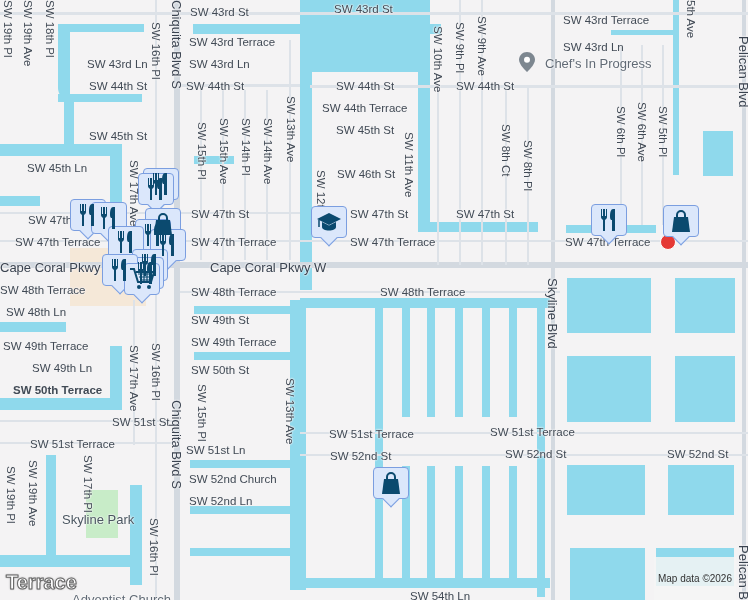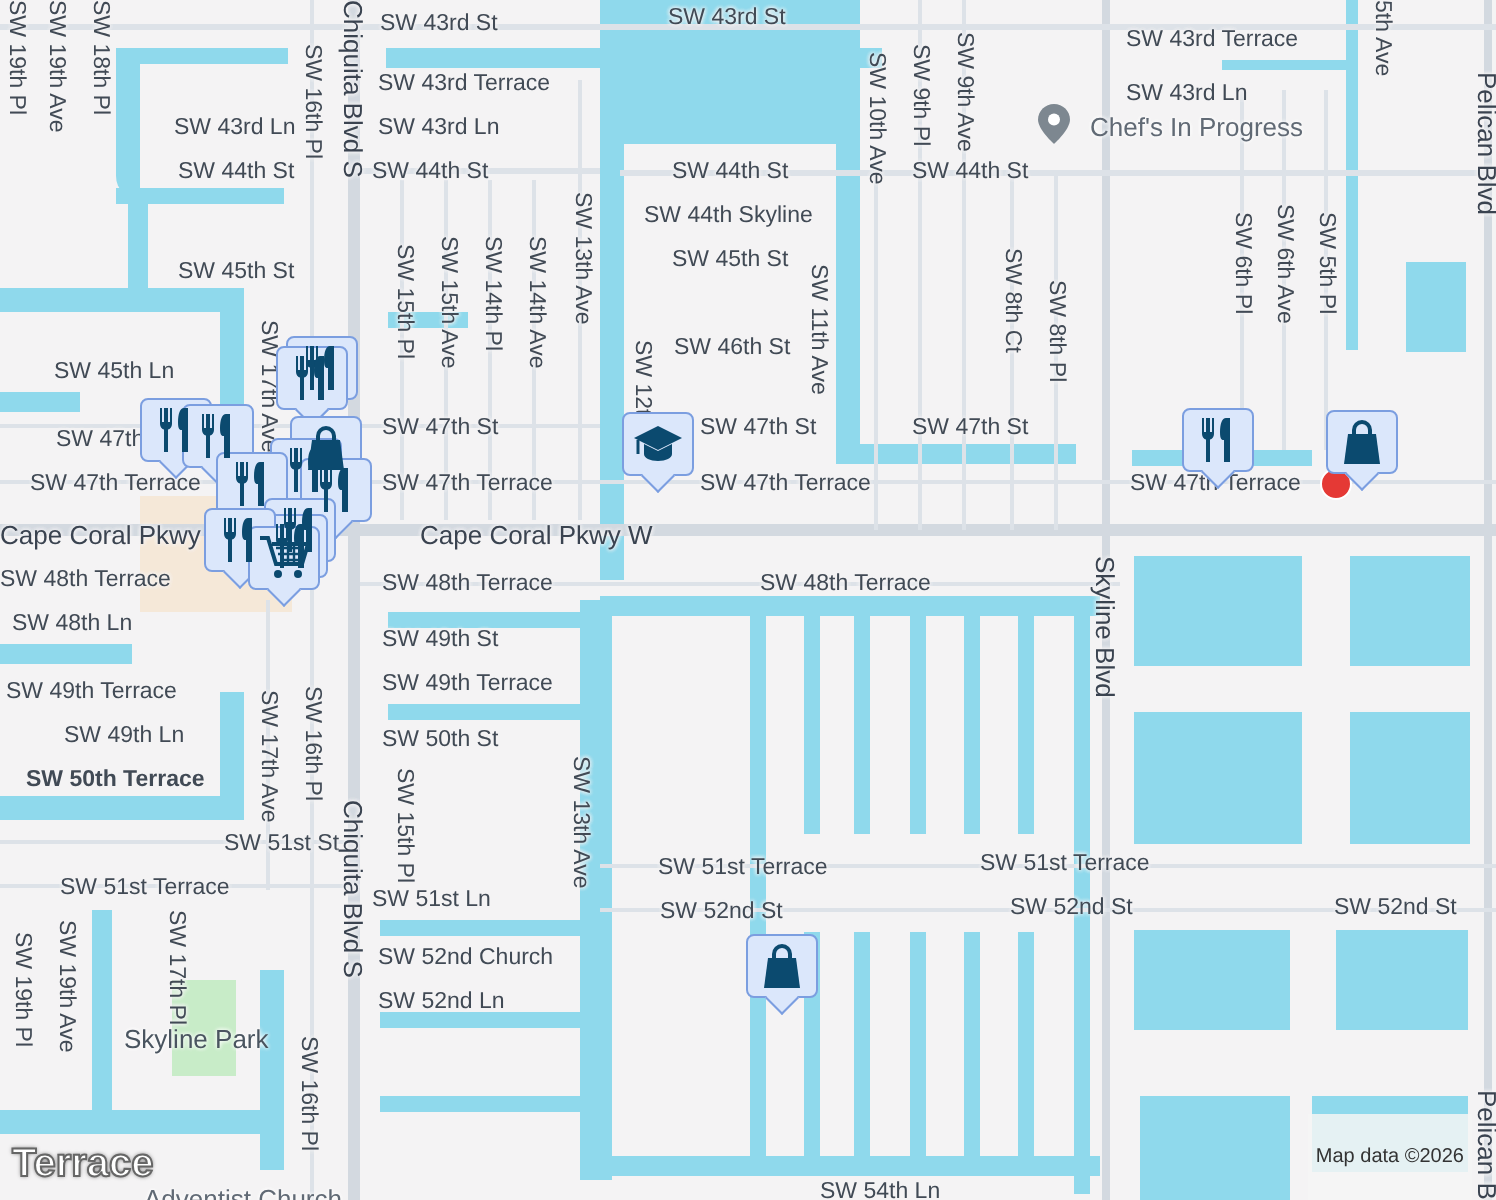--- a/index.html
+++ b/index.html
@@ -116,24 +116,24 @@
       <div class="lbl" style="left: 334px; top: 3px;">SW 43rd St</div>
       <div class="lbl" style="left: 563px; top: 14px;">SW 43rd Terrace</div>
       <div class="lbl" style="left: 189px; top: 36px;">SW 43rd Terrace</div>
       <div class="lbl" style="left: 87px; top: 58px;">SW 43rd Ln</div>
       <div class="lbl" style="left: 189px; top: 58px;">SW 43rd Ln</div>
       <div class="lbl" style="left: 563px; top: 41px;">SW 43rd Ln</div>
       <div class="lbl" style="left: 89px; top: 80px;">SW 44th St</div>
       <div class="lbl" style="left: 186px; top: 80px;">SW 44th St</div>
       <div class="lbl" style="left: 336px; top: 80px;">SW 44th St</div>
       <div class="lbl" style="left: 456px; top: 80px;">SW 44th St</div>
-      <div class="lbl" style="left: 322px; top: 102px;">SW 44th Skyline</div>
+      <div class="lbl" style="left: 322px; top: 102px;">SW 44th Terrace</div>
       <div class="lbl" style="left: 89px; top: 130px;">SW 45th St</div>
       <div class="lbl" style="left: 336px; top: 124px;">SW 45th St</div>
-      <div class="lbl" style="left: 27px; top: 180px; text-align: right;">SW 45th Ln</div>
+      <div class="lbl" style="left: 27px; top: 162px; text-align: right;">SW 45th Ln</div>
       <div class="lbl" style="left: 337px; top: 168px;">SW 46th St</div>
       <div class="lbl" style="left: 28px; top: 214px;">SW 47th St</div>
       <div class="lbl" style="left: 191px; top: 208px;">SW 47th St</div>
       <div class="lbl" style="left: 350px; top: 208px;">SW 47th St</div>
       <div class="lbl" style="left: 456px; top: 208px;">SW 47th St</div>
       <div class="lbl" style="left: 15px; top: 236px;">SW 47th Terrace</div>
       <div class="lbl" style="left: 191px; top: 236px;">SW 47th Terrace</div>
       <div class="lbl" style="left: 350px; top: 236px;">SW 47th Terrace</div>
       <div class="lbl" style="left: 565px; top: 236px;">SW 47th Terrace</div>
       <div class="lbl big" style="left: 0px; top: 262px;">Cape Coral Pkwy W</div>

